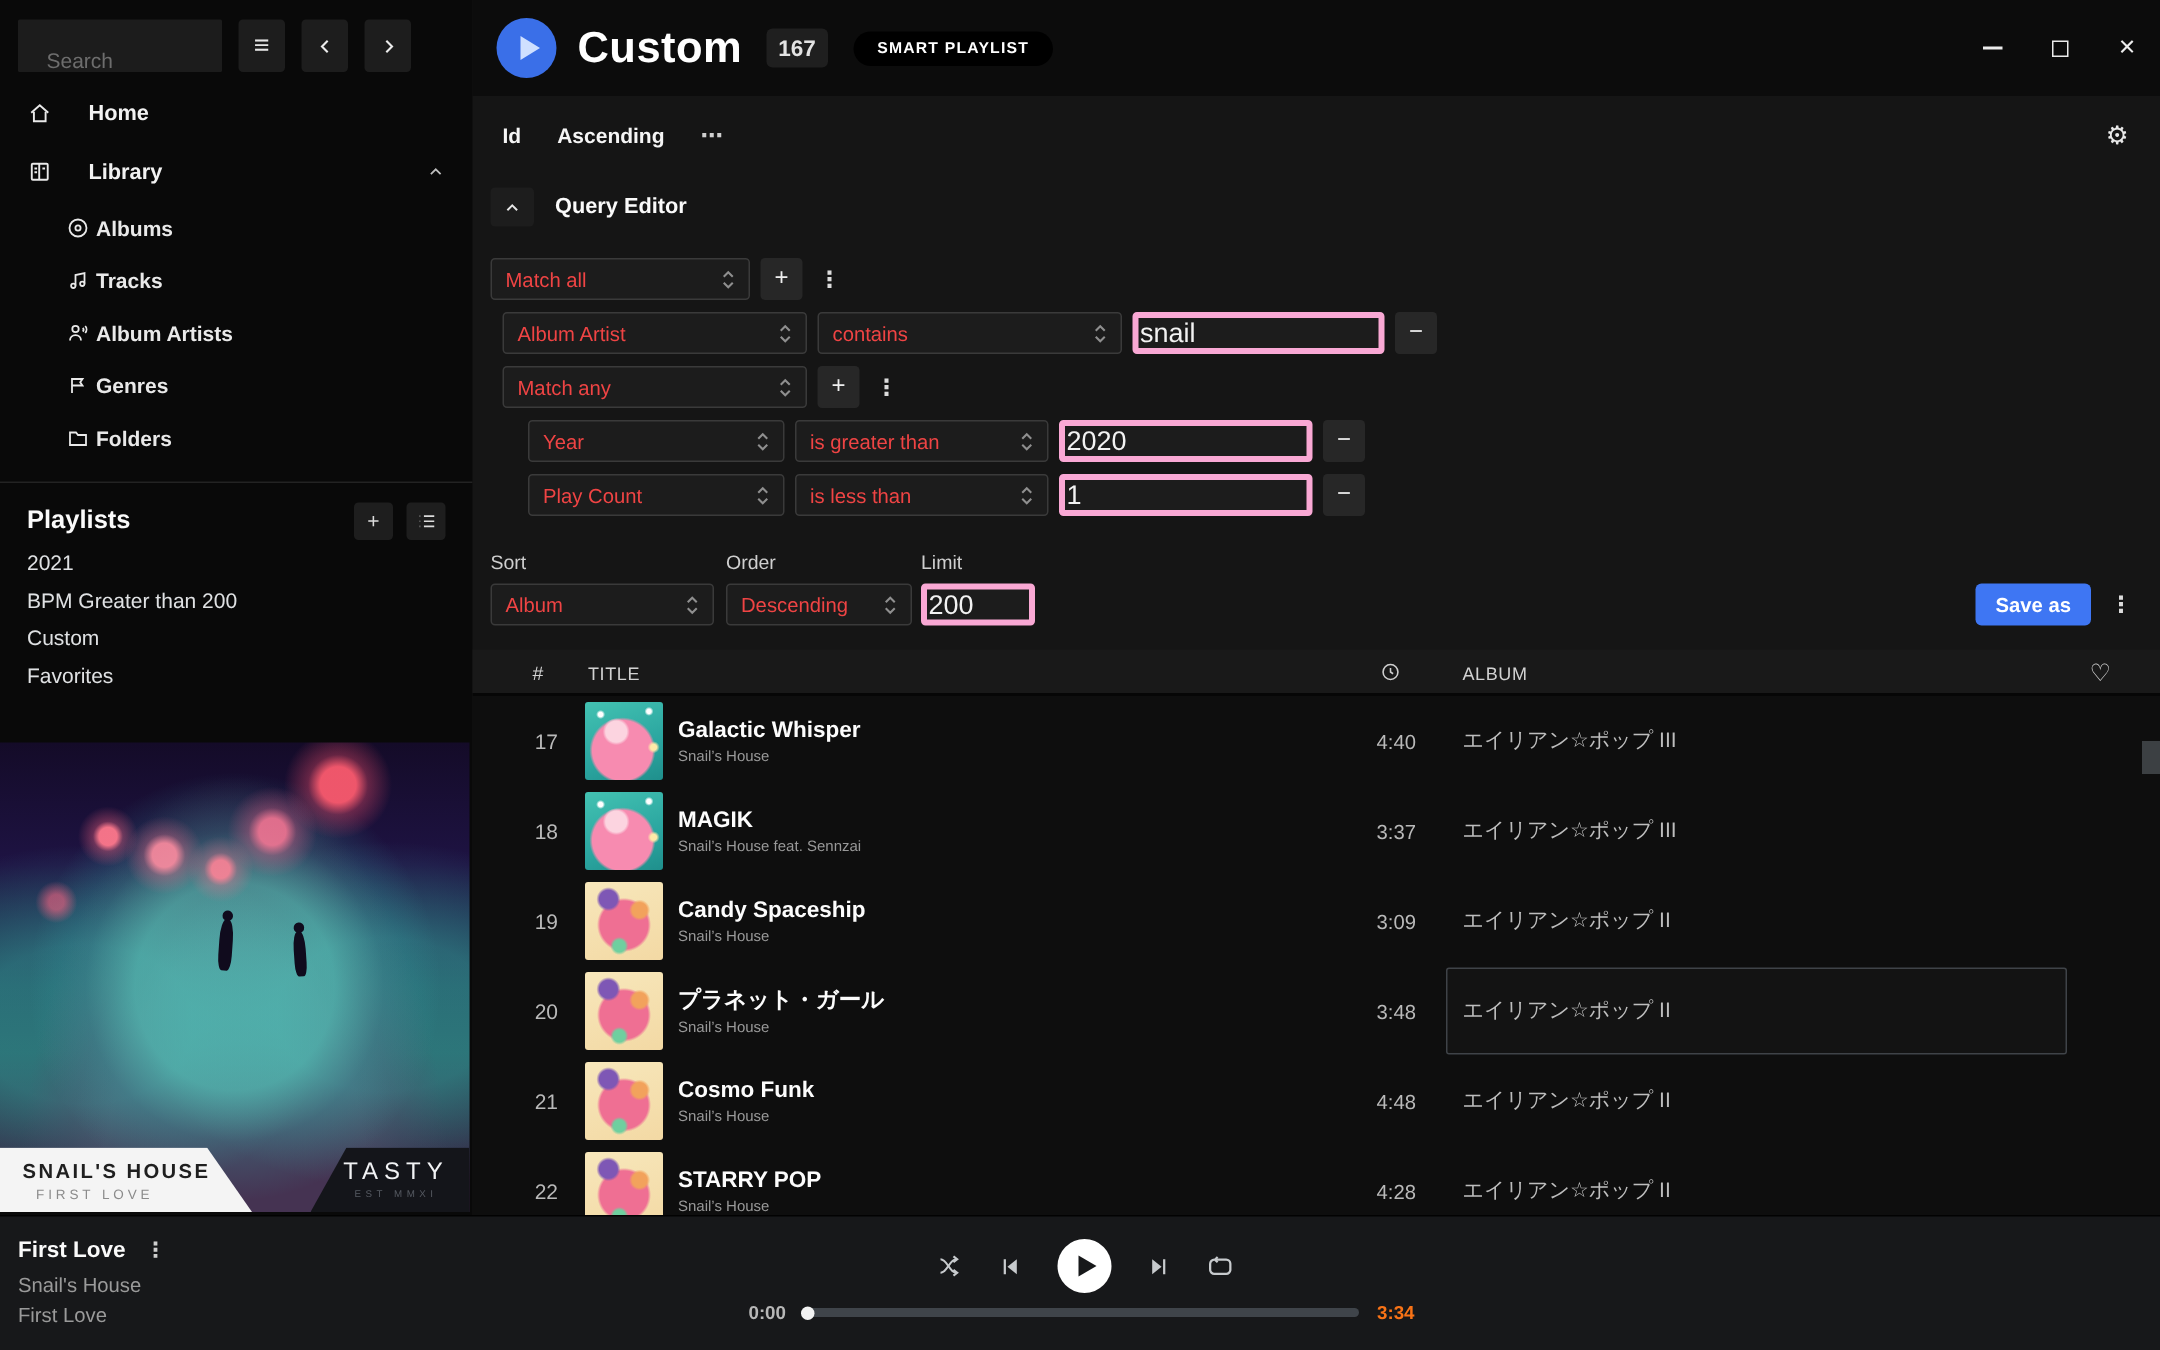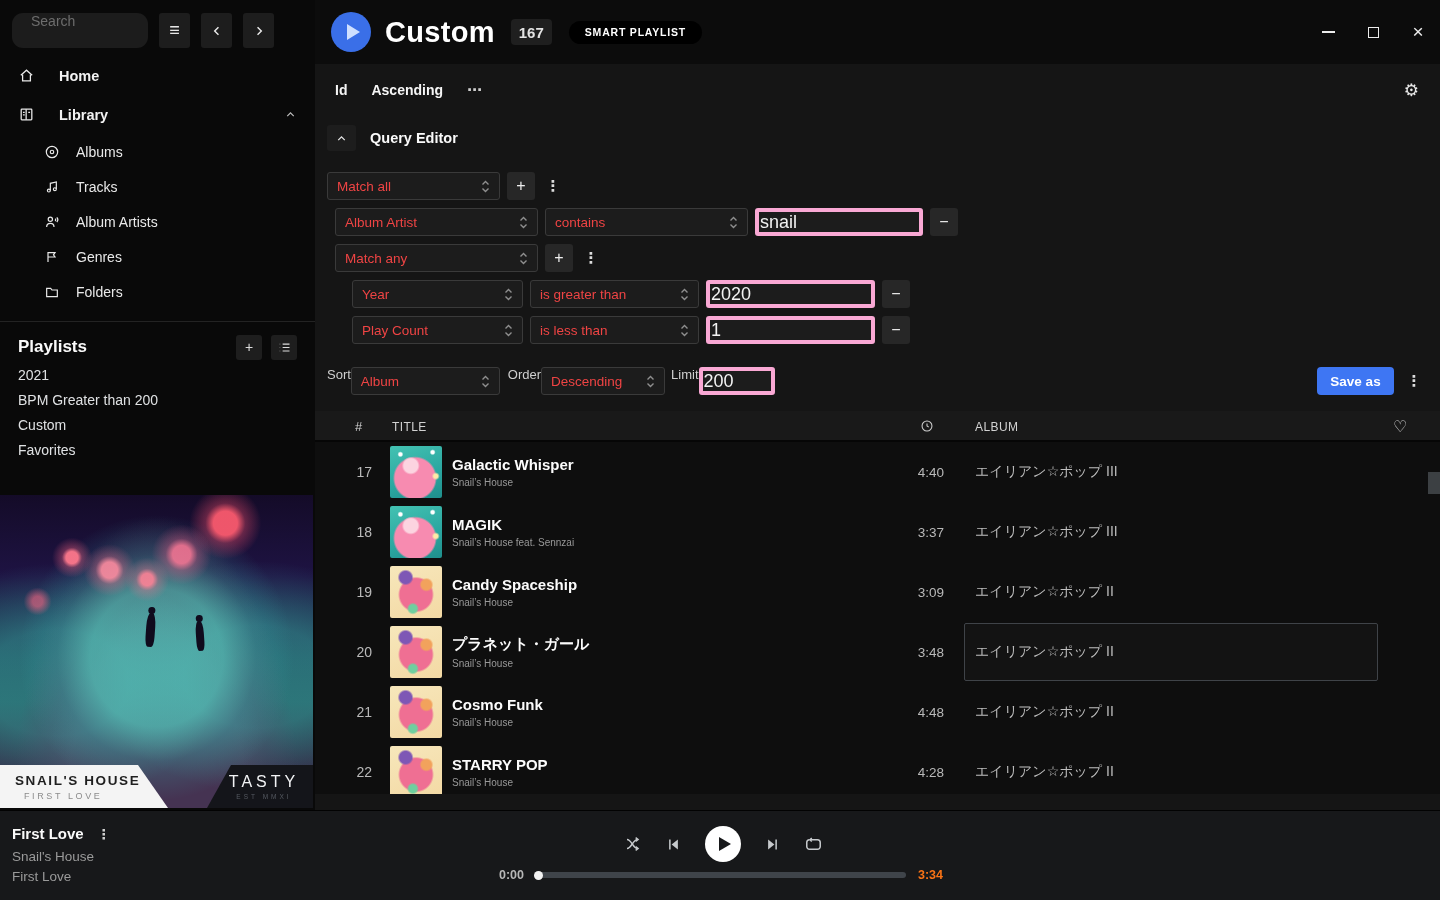--- a/index.html
+++ b/index.html
@@ -2,27 +2,27 @@
 <html><head>
 <meta charset="utf-8">
 <style>
   *{box-sizing:border-box;margin:0;padding:0}
   html,body{width:1440px;height:900px;overflow:hidden;background:#0e0e0e;
     font-family:"Liberation Sans","DejaVu Sans",sans-serif;color:#fff;}
   svg{display:block}
   
   .sidebar{position:absolute;left:0;top:0;width:315px;height:810px;background:#090909;}
   .sb-top{display:flex;align-items:center;padding:13px 12px 8px;gap:11px}
-  .searchbox{width:136px;height:35px;background:#1c1c1c;border-radius:11px;display:flex;align-items:flex-start;padding:0 10px;gap:9px}
+  .searchbox{width:136px;height:35px;background:#1c1c1c;border-radius:1px;display:flex;align-items:flex-end;padding:0 10px;gap:9px}
   .searchbox input{background:transparent;border:none;outline:none;color:#bdbdbd;font-size:14px;width:110px;font-family:inherit}
   .searchbox input::placeholder{color:#6d6d6d}
   .sq-btn{width:31px;height:35px;background:#1d1d1d;border-radius:3px;display:flex;align-items:center;justify-content:center;color:#e6e6e6}
   .nav-row{display:flex;align-items:center;gap:24px;height:39px;padding:0 18px;font-weight:700;font-size:14.5px;color:#f2f2f2}
   .nav-row .spacer{flex:1}
-  .sub-row{display:flex;align-items:center;gap:16px;height:35px;padding:0 18px 0 44px;font-weight:400;font-size:14px;color:#e9e9e9}
+  .sub-row{display:flex;align-items:center;gap:4px;height:35px;padding:0 18px 0 44px;font-weight:700;font-size:14px;color:#e9e9e9}
   .sb-divider{height:1px;background:#232323;margin:12px 0 10px}
   .pl-head{display:flex;align-items:center;padding:0 18px 0 18px;height:30px}
   .pl-title{font-weight:700;font-size:17px;color:#fafafa;flex:1}
   .pl-btn{width:26px;height:25px;background:#1e1e1e;border-radius:3px;display:flex;align-items:center;justify-content:center;color:#dcdcdc;margin-left:9px;font-size:14px}
   .pl-item{padding:5px 18px;font-size:14px;color:#dfe1e3;height:25px}
   
   .art{position:absolute;left:0;bottom:2px;width:313px;height:313px;overflow:hidden;
     background:
       radial-gradient(circle at 23% 20%, rgba(255,120,140,.95) 0 6px, rgba(255,100,130,.35) 10px, transparent 20px),
       radial-gradient(circle at 35% 24%, rgba(255,140,160,.9) 0 8px, rgba(255,110,140,.3) 14px, transparent 26px),
@@ -71,21 +71,21 @@
   .q-title{font-size:14.5px;font-weight:700;color:#fafafa}
   .qrow{display:flex;align-items:center;gap:7px;margin-bottom:8px;height:28px}
   .ind1{margin-left:8px}.ind2{margin-left:25px}
   .select{height:28px;background:#1c1c1c;border:1px solid #3a3a3a;border-radius:3px;display:flex;align-items:center;justify-content:space-between;padding:0 9px;font-size:13.5px;color:#ef4444}
   .tinput{height:28px;background:#1c1c1c;border:4px solid #f9a8d4;border-radius:3px;color:#f2f2f2;font-size:18px;padding:0 1px;outline:none;font-family:inherit}
   .w173{width:173px}.w170{width:203px}.w168{width:168px}.w171{width:171px}.w169{width:169px}
   .sq28{width:28px;height:28px;background:#272727;border-radius:3px;display:flex;align-items:center;justify-content:center;color:#eee;font-size:16px}
   .dots-plain{width:14px;display:flex;align-items:center;justify-content:center;color:#dcdcdc;font-size:15px;font-weight:700;margin-left:4px}
   .updown{color:#8f8f8f}
   .sortrow{display:flex;gap:0;margin-top:23px;position:relative;padding-right:120px}
-  .fgroup{display:flex;flex-direction:row}
+  .fgroup{display:flex;flex-direction:column}
   .flabel{font-size:13px;color:#cfcfcf;margin-bottom:7px}
   .mr8{margin-right:8px}.mr6{margin-right:6px}
   .w149{width:149px}.w124{width:124px}.w76{width:76px}
   .saveas{position:absolute;right:34px;bottom:0;width:77px;height:28px;background:#3e76f3;border:none;border-radius:4px;color:#fff;font-weight:700;font-size:13.5px;font-family:inherit;display:flex;align-items:center;justify-content:center}
   .sort-dots{position:absolute;right:4px;bottom:0;width:20px;height:28px;display:flex;align-items:center;justify-content:center;color:#dcdcdc;font-size:15px;font-weight:700}
   
   .thead{margin-top:16px;height:31px;background:#191919;border-bottom:2px solid #060606;position:relative;font-size:12px;color:#d2d2d2;letter-spacing:.4px}
   .thead .h-num{position:absolute;left:40px;top:8px;font-size:13px}
   .thead .h-title{position:absolute;left:77px;top:9px;font-weight:400}
   .thead .h-clock{position:absolute;left:605px;top:8px;color:#cfcfcf}

